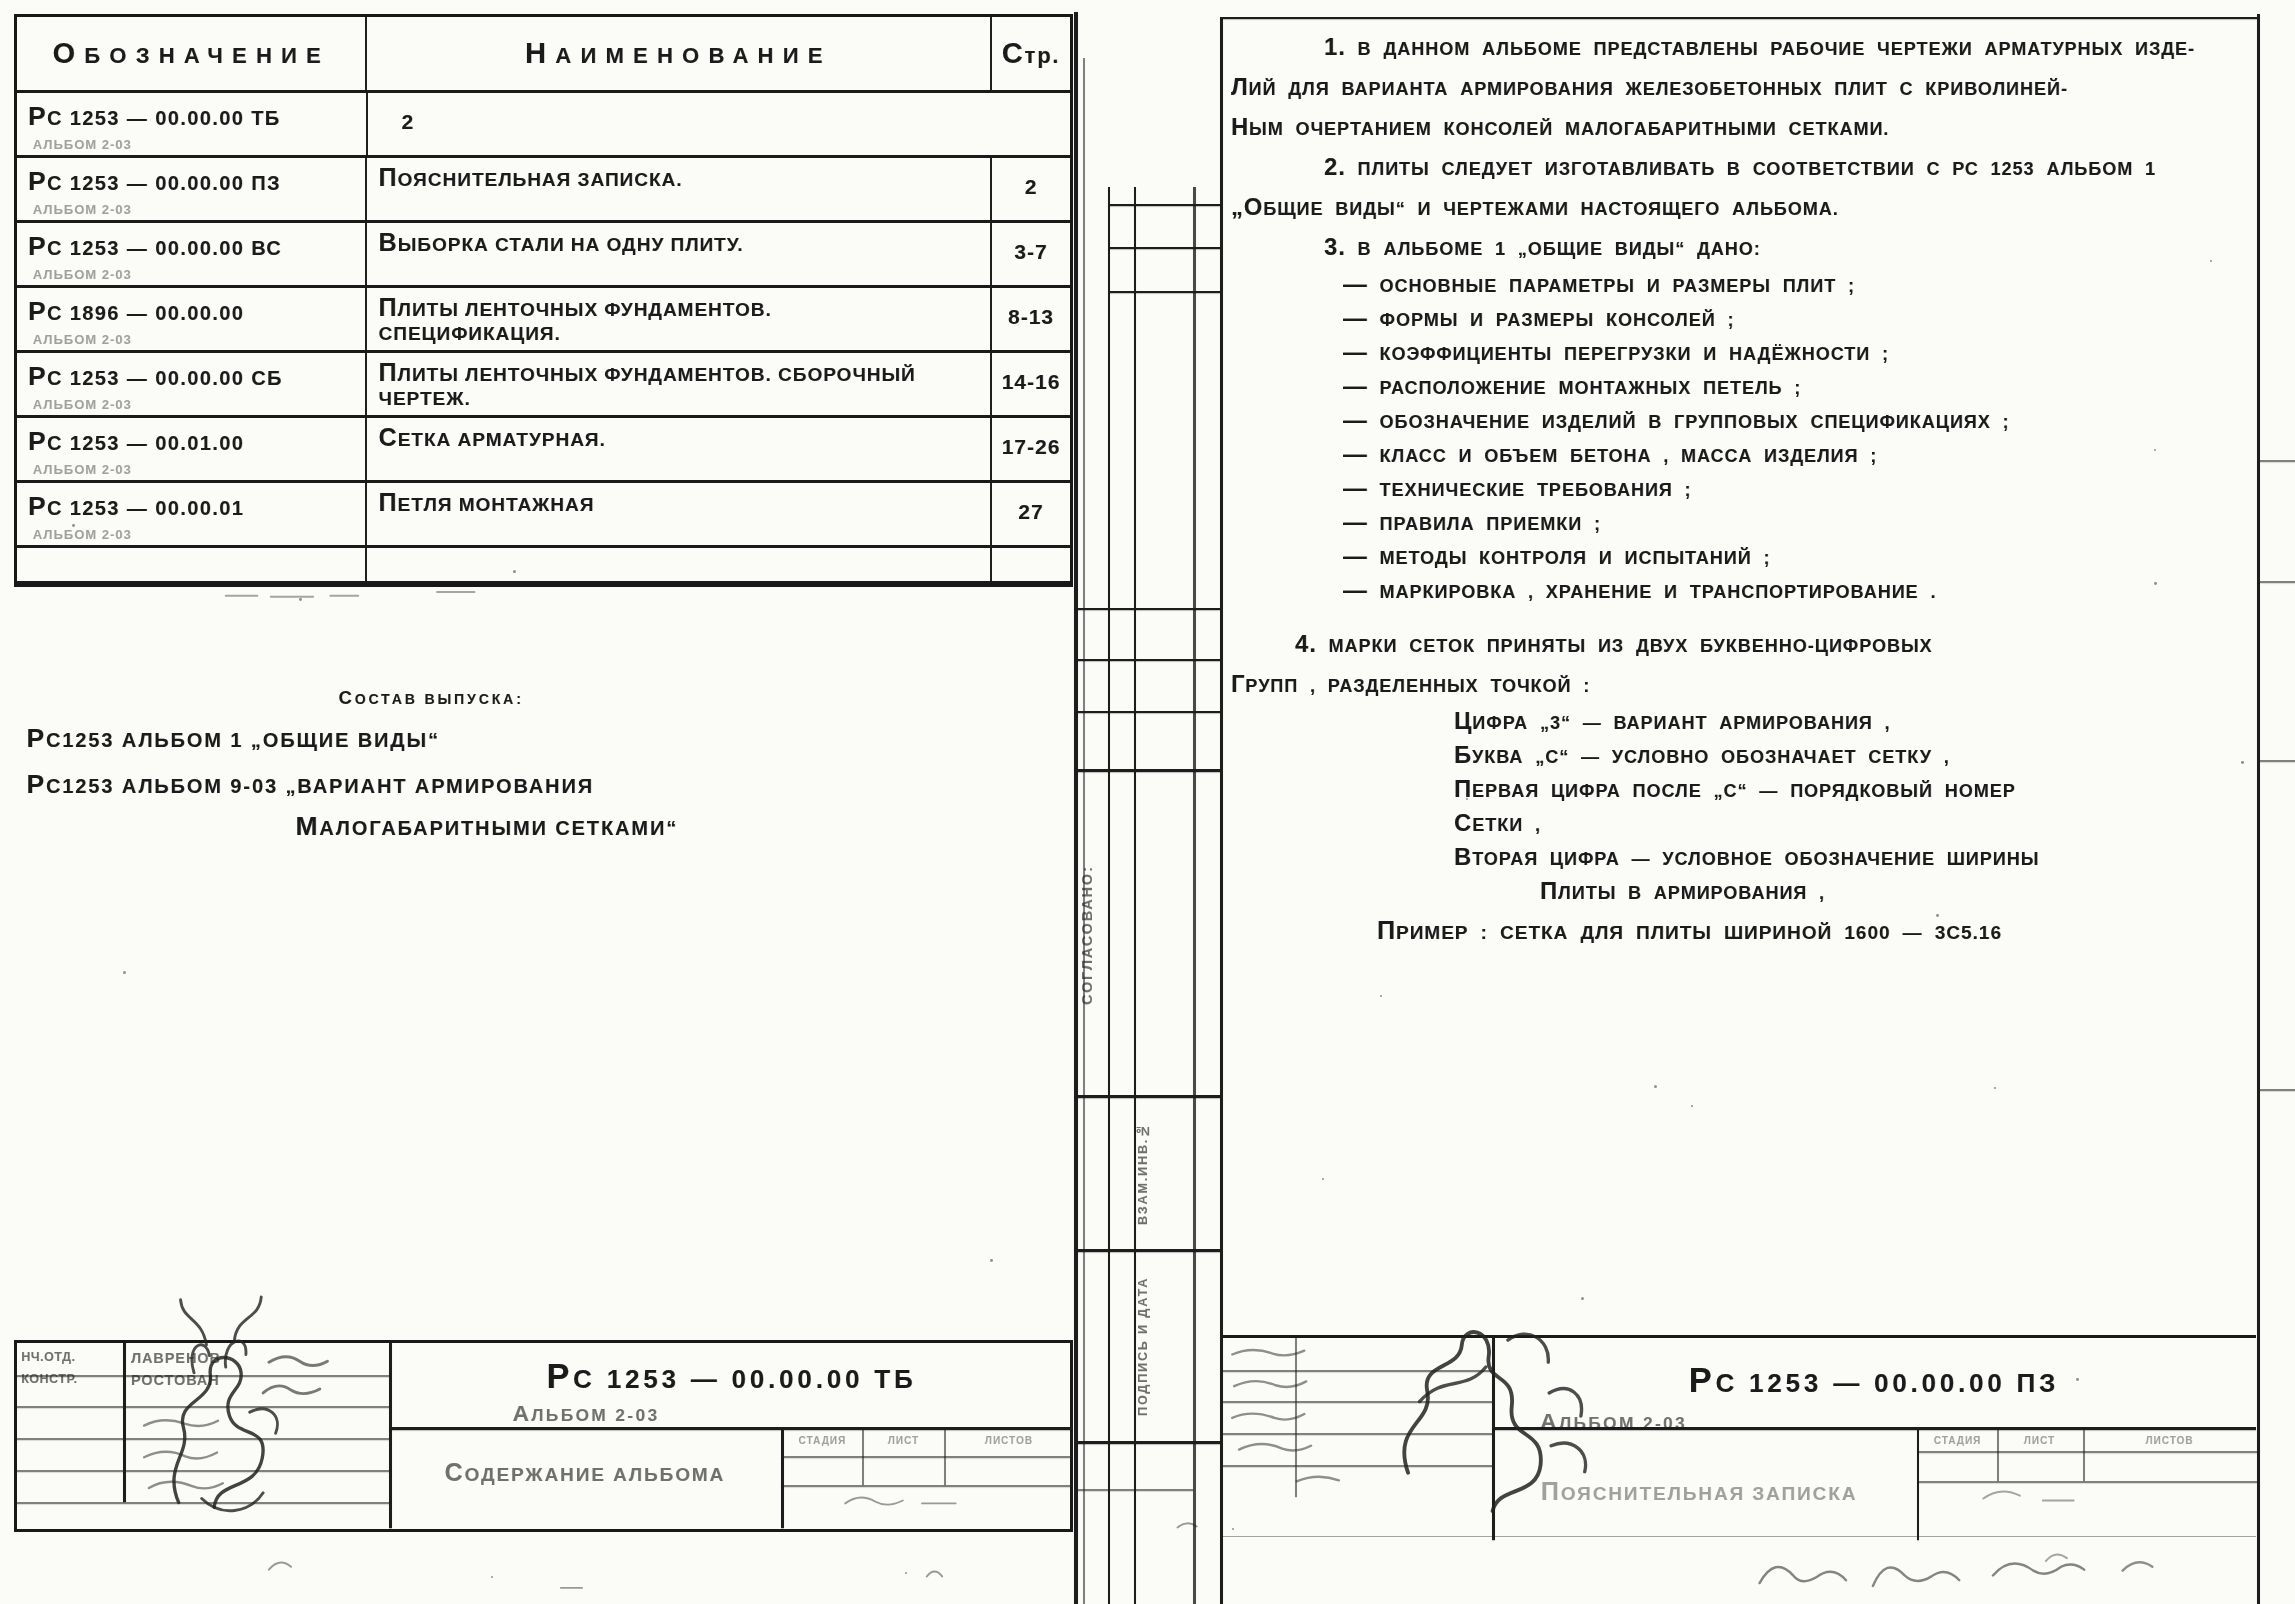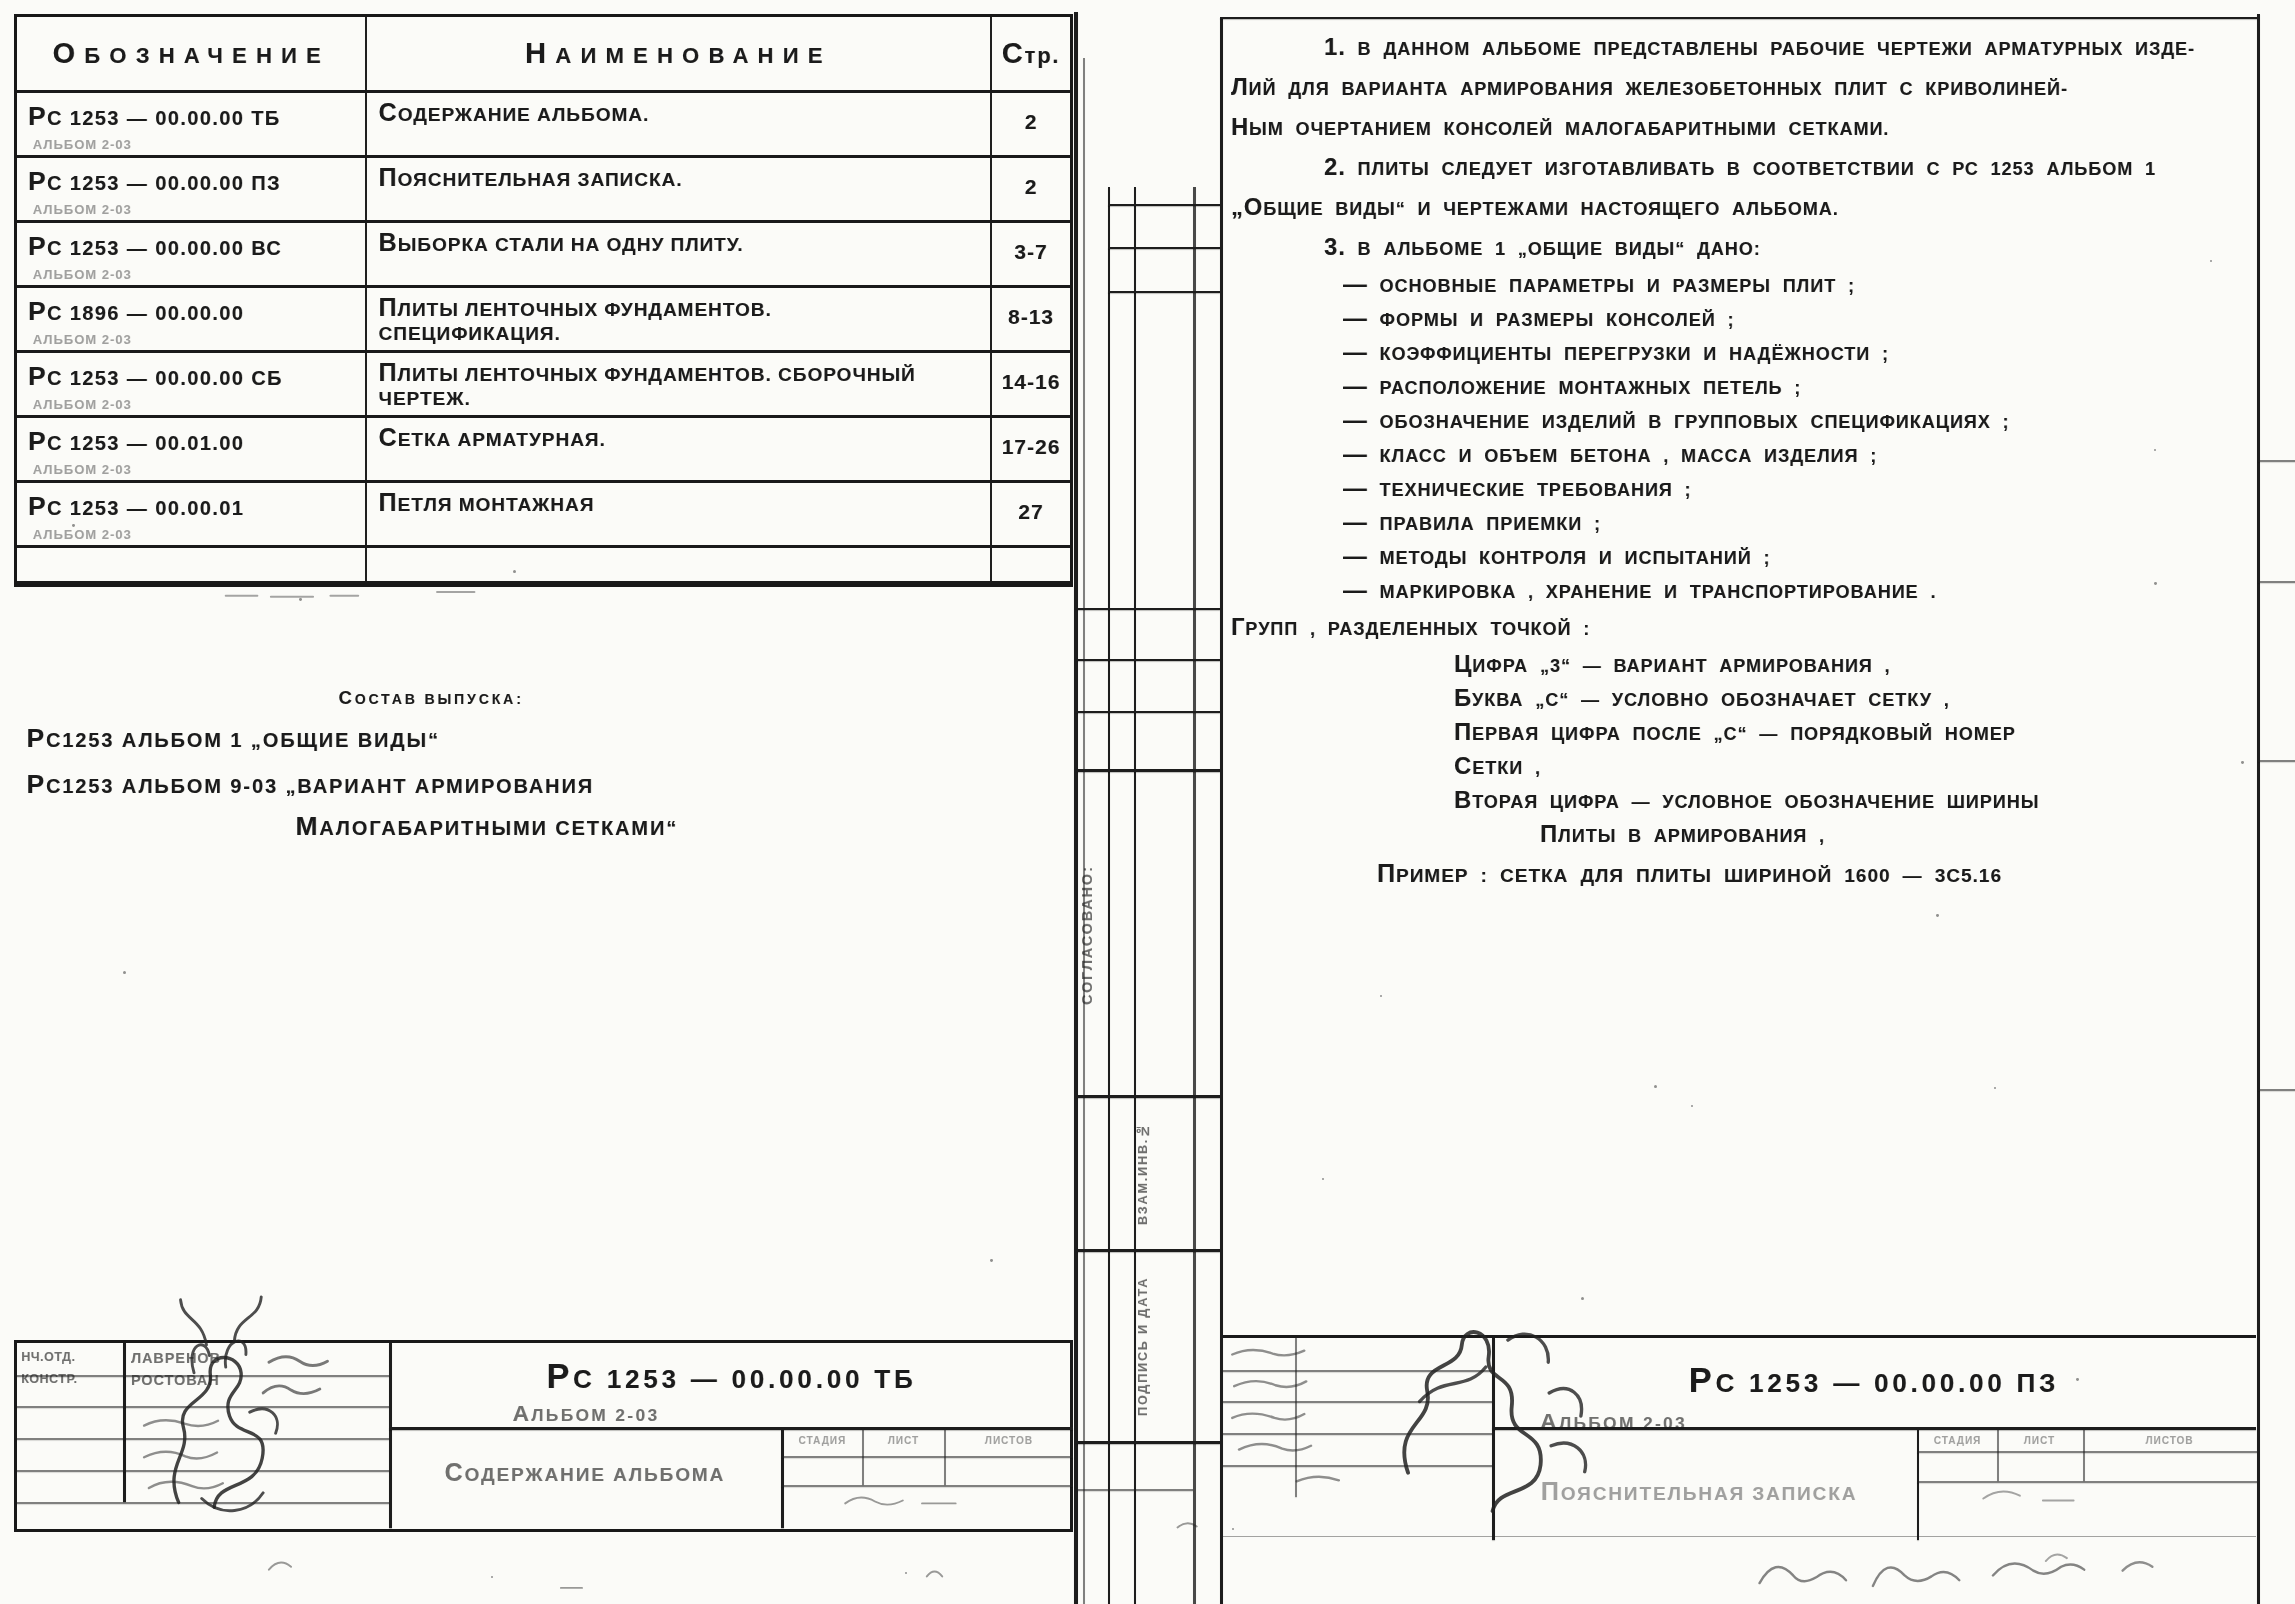--- a/index.html
+++ b/index.html
@@ -70,23 +70,20 @@
     <div class="trow hrow">
       <div class="c1 hcell cap">ОБОЗНАЧЕНИЕ</div>
       <div class="c2 hcell cap">НАИМЕНОВАНИЕ</div>
       <div class="c3 hcell h3 cap">Стр.</div>
     </div>
     <div id="table-rows">
         <div class="trow drow">
       <div class="c1">
         <div class="desig cap">РС 1253 — 00.00.00 ТБ</div>
         <div class="album vfaint">АЛЬБОМ 2-03</div>
-      </div>
-      <div class="c2">
-        <div class="name cap">СОДЕРЖАНИЕ АЛЬБОМА.</div>
       </div>
       <div class="c3">
         <div class="pg">2</div>
       </div>
     </div>
         <div class="trow drow">
       <div class="c1">
         <div class="desig cap">РС 1253 — 00.00.00 ПЗ</div>
         <div class="album vfaint">АЛЬБОМ 2-03</div>
       </div>
@@ -216,20 +213,21 @@
       <div class="nl cap item">— ОСНОВНЫЕ ПАРАМЕТРЫ И РАЗМЕРЫ ПЛИТ ;</div>
       <div class="nl cap item">— ФОРМЫ И РАЗМЕРЫ КОНСОЛЕЙ ;</div>
       <div class="nl cap item">— КОЭФФИЦИЕНТЫ ПЕРЕГРУЗКИ И НАДЁЖНОСТИ ;</div>
       <div class="nl cap item">— РАСПОЛОЖЕНИЕ МОНТАЖНЫХ ПЕТЕЛЬ ;</div>
       <div class="nl cap item">— ОБОЗНАЧЕНИЕ ИЗДЕЛИЙ В ГРУППОВЫХ СПЕЦИФИКАЦИЯХ ;</div>
       <div class="nl cap item">— КЛАСС И ОБЪЕМ БЕТОНА , МАССА ИЗДЕЛИЯ ;</div>
       <div class="nl cap item">— ТЕХНИЧЕСКИЕ ТРЕБОВАНИЯ ;</div>
       <div class="nl cap item">— ПРАВИЛА ПРИЕМКИ ;</div>
       <div class="nl cap item">— МЕТОДЫ КОНТРОЛЯ И ИСПЫТАНИЙ ;</div>
       <div class="nl cap item">— МАРКИРОВКА , ХРАНЕНИЕ И ТРАНСПОРТИРОВАНИЕ .</div>
+      <div class="nl cap p4">4. МАРКИ СЕТОК ПРИНЯТЫ ИЗ ДВУХ БУКВЕННО-ЦИФРОВЫХ</div>
       <div class="nl cap cont">ГРУПП , РАЗДЕЛЕННЫХ ТОЧКОЙ :</div>
       <div class="nl cap sub">ЦИФРА „3“ — ВАРИАНТ АРМИРОВАНИЯ ,</div>
       <div class="nl cap sub">БУКВА „С“ — УСЛОВНО ОБОЗНАЧАЕТ СЕТКУ ,</div>
       <div class="nl cap sub">ПЕРВАЯ ЦИФРА ПОСЛЕ „С“ — ПОРЯДКОВЫЙ НОМЕР</div>
       <div class="nl cap sub">СЕТКИ ,</div>
       <div class="nl cap sub">ВТОРАЯ ЦИФРА — УСЛОВНОЕ ОБОЗНАЧЕНИЕ ШИРИНЫ</div>
       <div class="nl cap sub2">ПЛИТЫ В АРМИРОВАНИЯ ,</div>
       <div class="nl cap ex">ПРИМЕР : СЕТКА ДЛЯ ПЛИТЫ ШИРИНОЙ 1600 — 3С5.16</div>
     </div>
 

